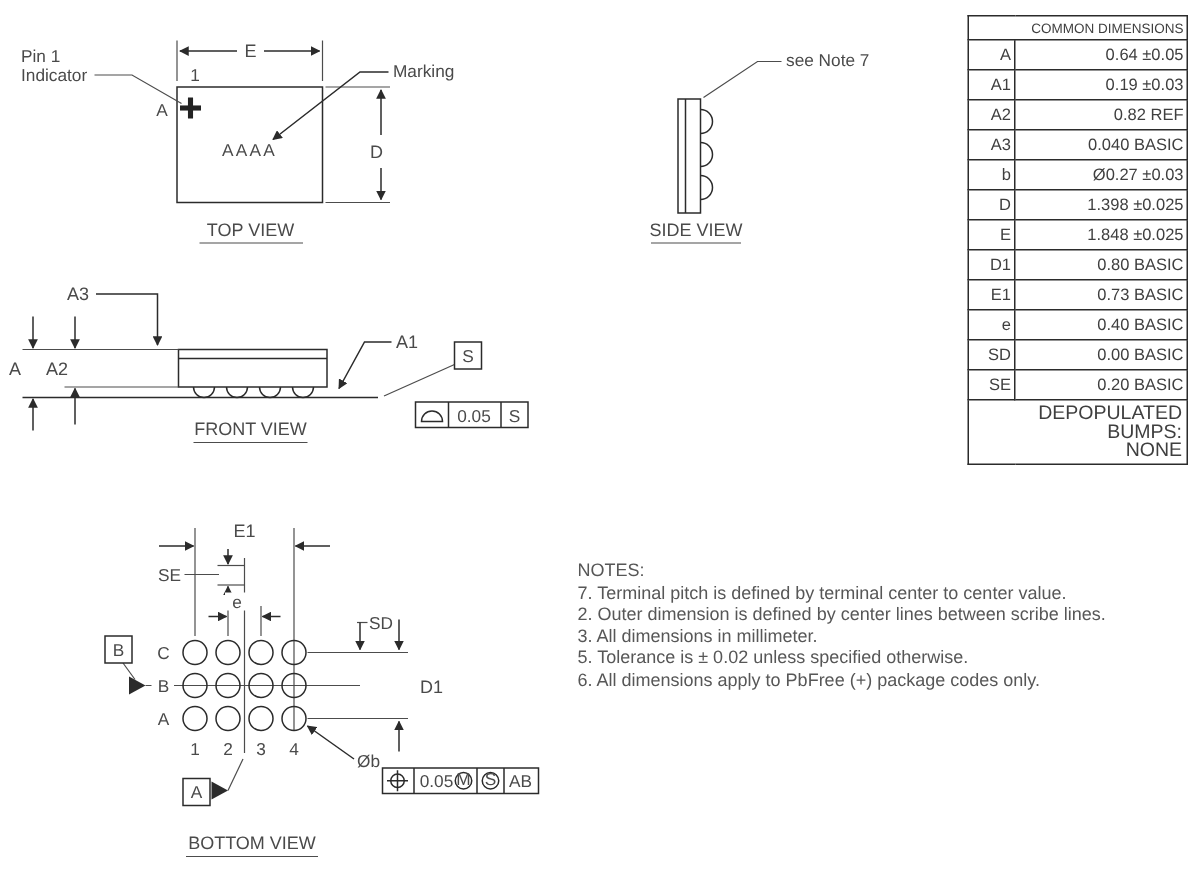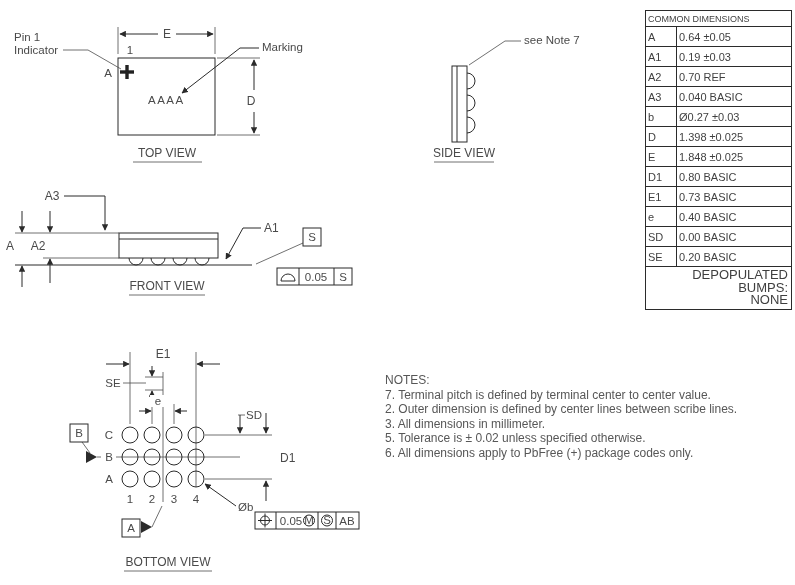--- a/index.html
+++ b/index.html
@@ -7,21 +7,21 @@
   #stage{position:absolute;left:0;top:0;width:795px;height:585px}
   svg{position:absolute;left:0;top:0}
   svg text{font-family:"Liberation Sans",sans-serif;font-size:11.5px;fill:#4a4a4a}
   svg text.dim{font-size:12px}
   .ln{stroke:#2b2b2b;stroke-width:1;fill:none}
   .thin{stroke:#4c4c4c;stroke-width:0.8;fill:none}
   .white{fill:#fff;stroke:#2b2b2b;stroke-width:1}
   .mask{fill:#fff;stroke:none}
   .dims{position:absolute;left:645px;top:10px;width:147px}
   .dims table{border-collapse:collapse;width:100%;color:#3f3f3f}
-  .dims td{border:1px solid #2b2b2b;text-align:left;font-size:11px;height:20px;padding:0 2px}
+  .dims td{border:1px solid #2b2b2b;text-align:right;font-size:11px;height:20px;padding:0 2px}
   .dims td.t-title{font-size:9px;height:16px}
   .dims td.sym{width:31px}
   .dims td.t-foot{text-align:right;font-size:13px;padding:2px 3px;line-height:12.5px;height:auto}
   .notes{position:absolute;left:385px;top:373px;width:404px;font-size:12px;color:#575757;line-height:14.6px}
 </style>
 </head>
 <body>
 
 <div id="stage">
 
@@ -224,21 +224,21 @@
     <tr>
             <td class="sym">A</td>
             <td>0.64 ±0.05</td>
           </tr>
     <tr>
             <td class="sym">A1</td>
             <td>0.19 ±0.03</td>
           </tr>
     <tr>
             <td class="sym">A2</td>
-            <td>0.70 REF</td>
+            <td>0.82 REF</td>
           </tr>
     <tr>
             <td class="sym">A3</td>
             <td>0.040 BASIC</td>
           </tr>
     <tr>
             <td class="sym">b</td>
             <td>Ø0.27 ±0.03</td>
           </tr>
     <tr>

